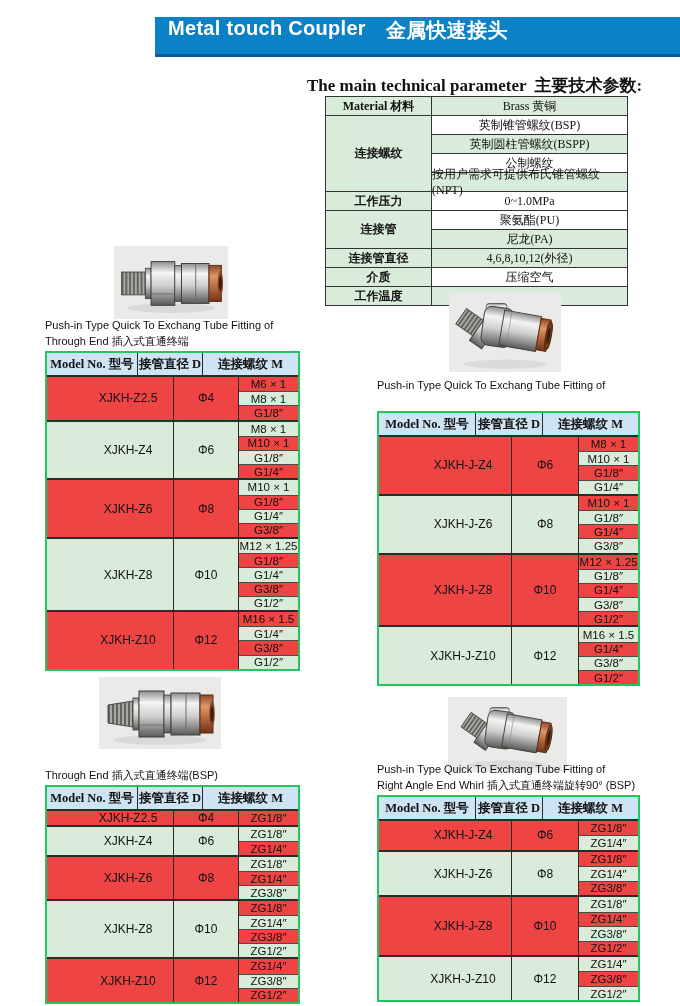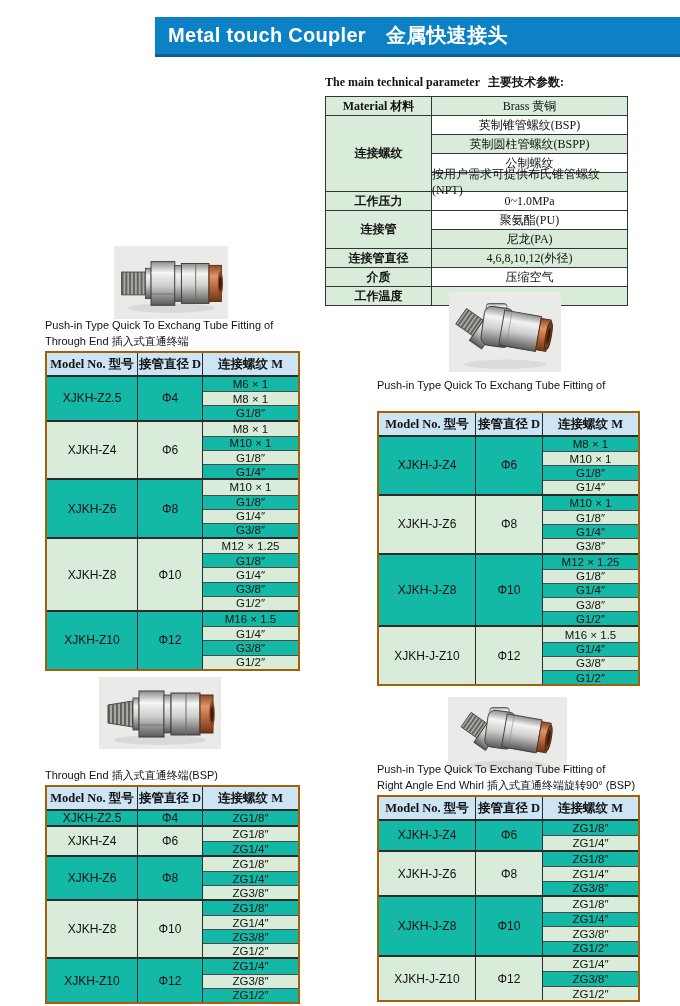--- a/index.html
+++ b/index.html
@@ -4,62 +4,62 @@
 <style>
   html,body{margin:0;padding:0;}
   body{
     width:680px;height:1006px;position:relative;background:#ffffff;
     font-family:"Liberation Sans",sans-serif;color:#111;overflow:hidden;
   }
   
   .banner{
     position:absolute;left:155px;top:17px;width:525px;height:40px;
     background:#0d81c6;border-bottom:3px solid #0a5e97;
-    display:flex;align-items:center;gap:20px;padding-left:13px;box-sizing:border-box;
+    display:flex;align-items:flex-start;gap:20px;padding-left:13px;box-sizing:border-box;
     color:#fff;font-weight:bold;font-size:20px;letter-spacing:.3px;
   }
   
   .tech-title{
-    position:absolute;left:325px;top:74px;
-    font-family:"Liberation Serif",serif;font-weight:bold;font-size:12px;
+    position:absolute;left:307px;top:74px;
+    font-family:"Liberation Serif",serif;font-weight:bold;font-size:17px;
   }
   .tech-title .zh{margin-left:8px;}
   .techtable{
     position:absolute;left:325px;top:96px;width:303px;
     border:1.5px solid #333;box-sizing:border-box;background:#fff;
     font-family:"Liberation Serif",serif;font-size:12px;
   }
   .tgroup{display:flex;}
   .tgroup + .tgroup{border-top:1px solid #333;}
   .tlabel{
     width:105px;flex:0 0 105px;background:#d9ecd9;border-right:1.5px solid #333;
     display:flex;align-items:center;justify-content:center;font-weight:bold;text-align:center;
   }
   .tvals{flex:1;display:flex;flex-direction:column;}
   .tval{height:18px;display:flex;align-items:center;justify-content:center;}
   .tval + .tval{border-top:1px solid #333;}
   .g{background:#d9ecd9;}
   
   .ttl{position:absolute;font-size:11px;line-height:16px;white-space:pre-line;}
   .ptable{
-    position:absolute;border:2px solid #a16207;box-sizing:border-box;background:#14b8a6;
+    position:absolute;border:2px solid #22c55e;box-sizing:border-box;background:#ef4444;
     --rh:14.2px;--mw:90px;--dw:64px;
   }
   .phead{
     display:flex;height:22px;background:#cde4f4;border-bottom:2px solid #2b2b2b;
     font-family:"Liberation Serif",serif;font-weight:bold;font-size:12.5px;
   }
   .phead .hm{width:var(--mw);flex:0 0 var(--mw);border-right:1px solid #2b2b2b;}
   .phead .hd{width:var(--dw);flex:0 0 var(--dw);border-right:1px solid #2b2b2b;}
   .phead div{display:flex;align-items:center;justify-content:center;}
   .block{display:flex;}
   .block + .block{border-top:2px solid #2b2b2b;}
   .mcell{
     width:var(--mw);flex:0 0 var(--mw);border-right:1px solid #2b2b2b;
-    display:flex;align-items:center;justify-content:center;font-size:12px;
+    display:flex;align-items:center;justify-content:center;font-size:12px;padding-left:36px;
   }
   .dcell{
     width:var(--dw);flex:0 0 var(--dw);border-right:1px solid #2b2b2b;
     display:flex;align-items:center;justify-content:center;font-size:12px;
   }
   .tcol{flex:1;display:flex;flex-direction:column;}
   .trow{
     height:var(--rh);display:flex;align-items:center;justify-content:center;
     font-size:11.5px;box-sizing:border-box;
   }

